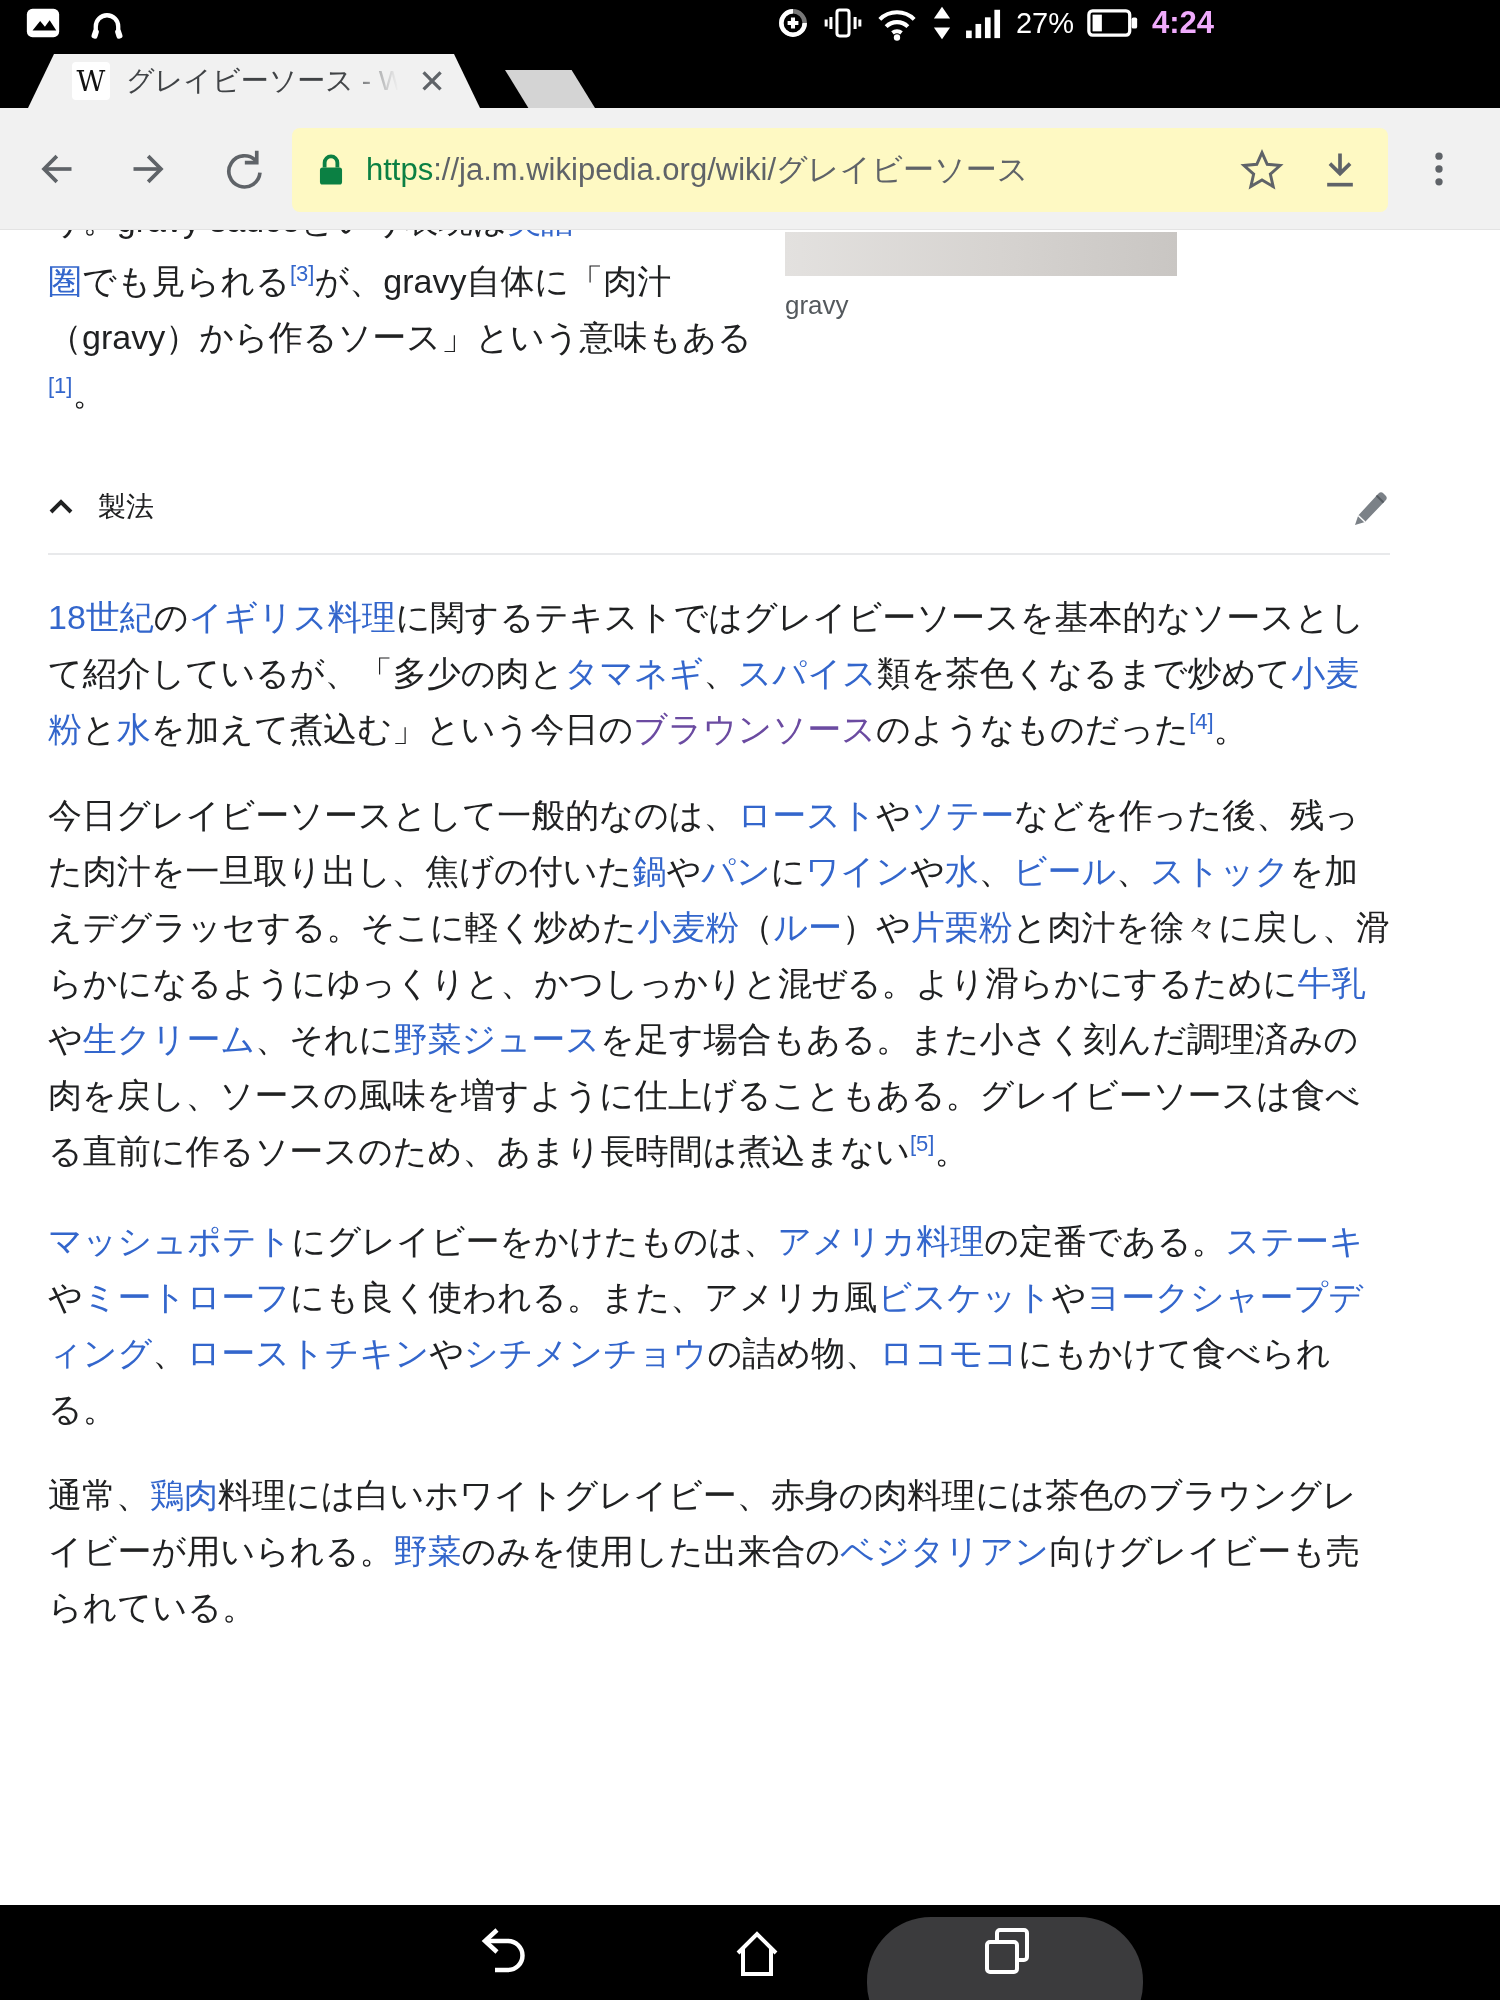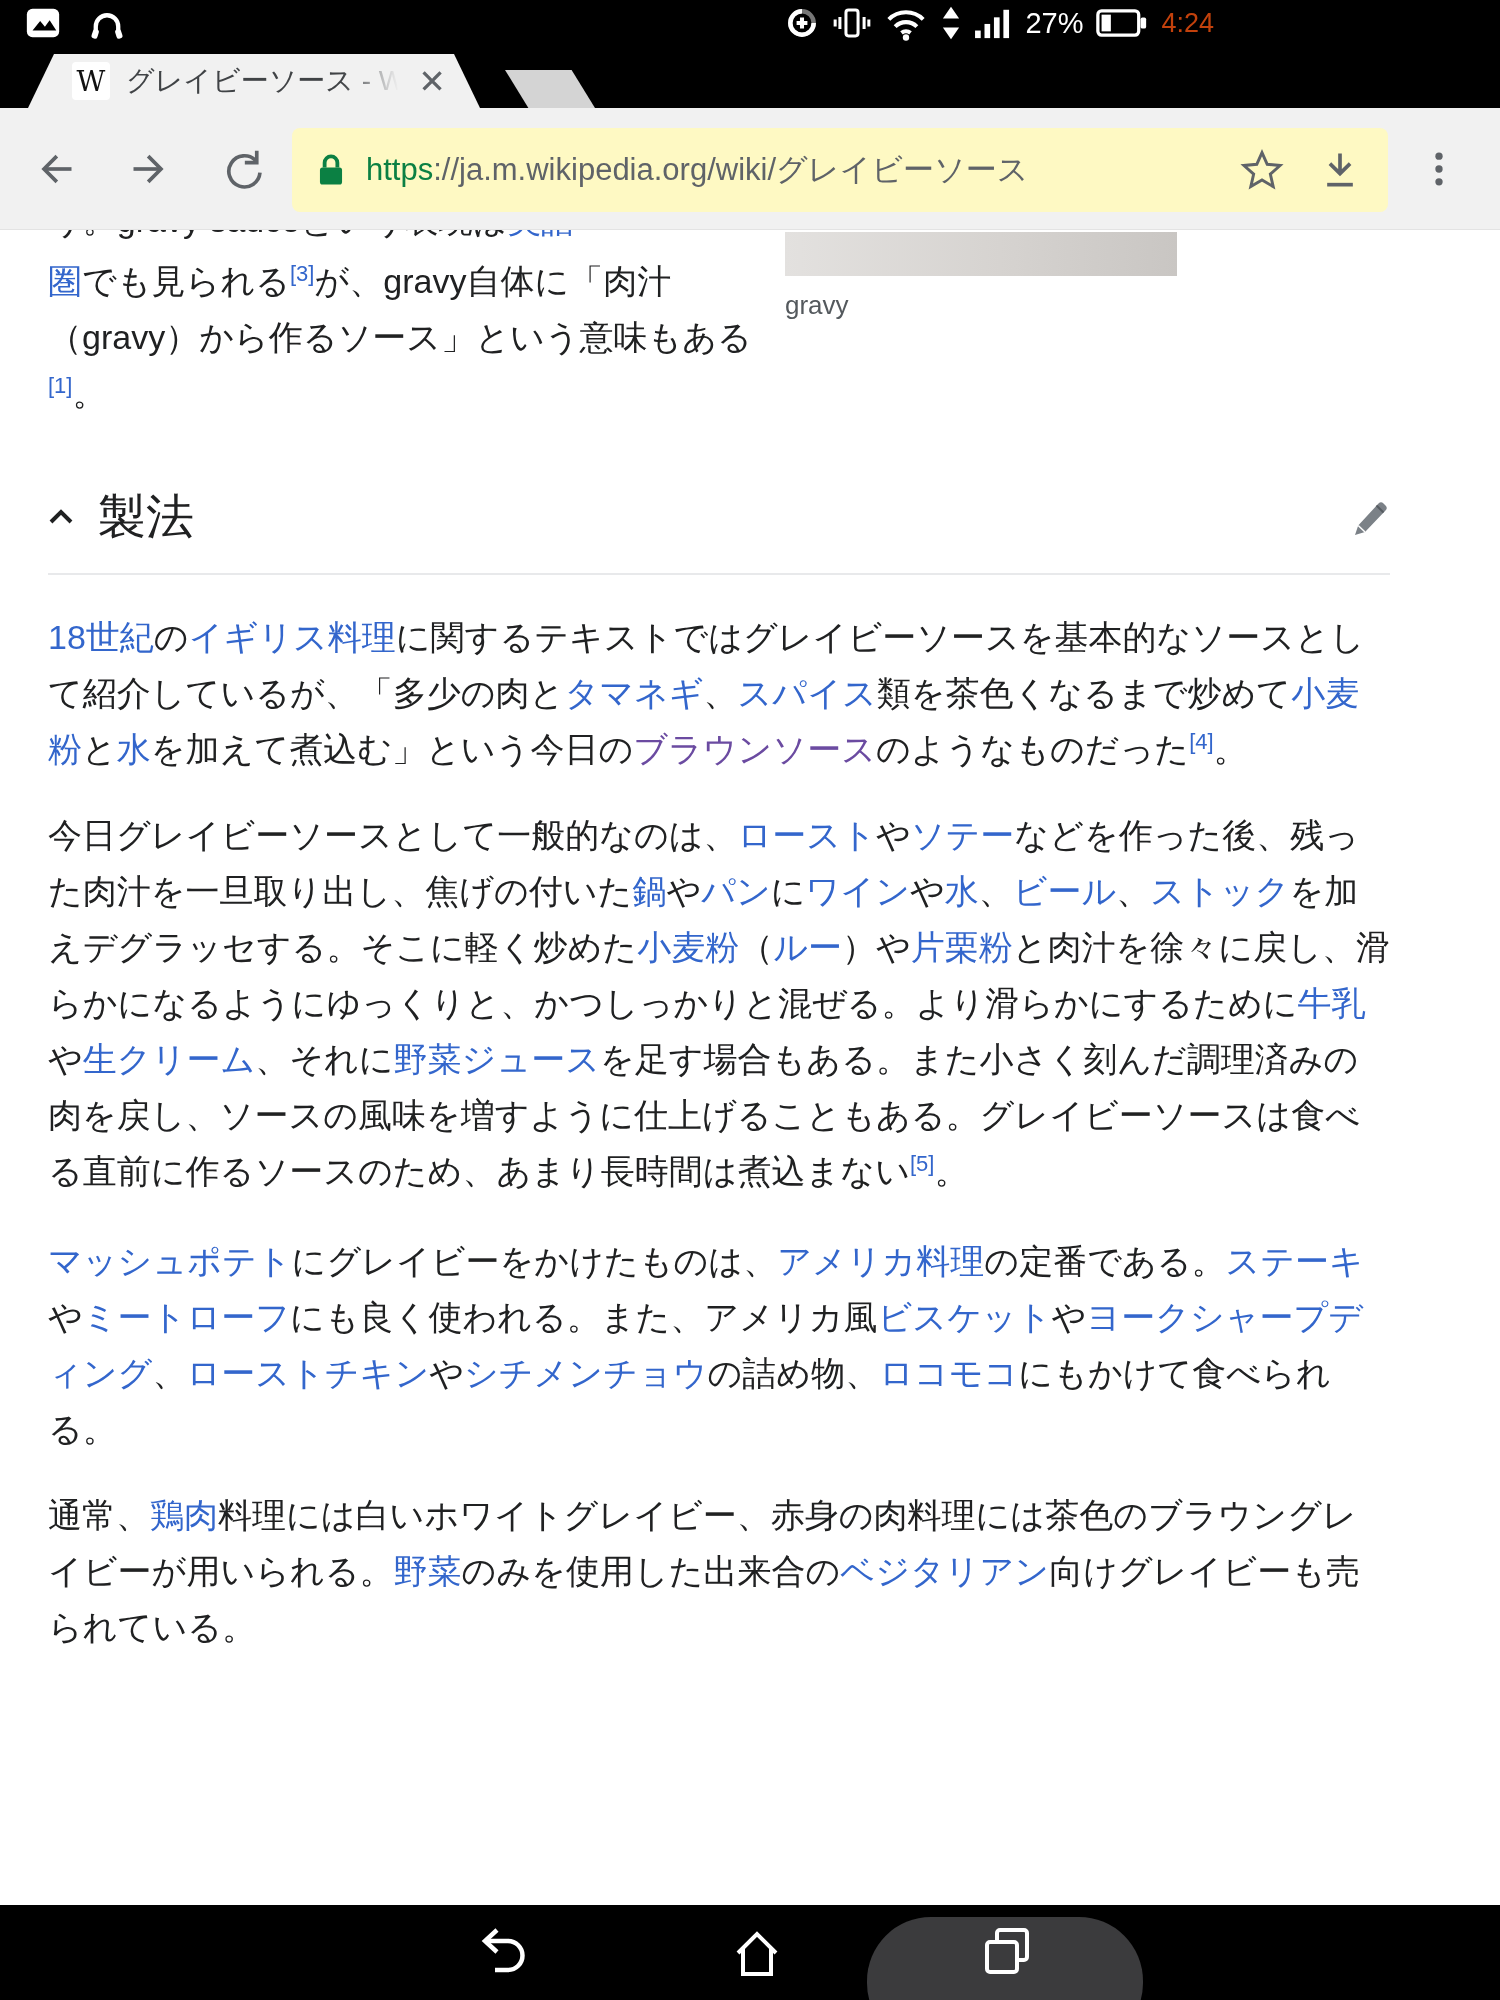--- a/index.html
+++ b/index.html
@@ -5,21 +5,21 @@
   html,body{margin:0;padding:0;background:#000;}
   body{width:1500px;height:2000px;position:relative;overflow:hidden;
        font-family:"Liberation Sans","DejaVu Sans",sans-serif;}
 
   
   .status-bar{position:absolute;top:0;left:0;width:1228px;height:42px;background:#000;
               display:flex;align-items:flex-end;color:#fff;}
   .sb-left{display:flex;align-items:center;gap:26px;padding-left:24px;}
   .sb-right{margin-left:auto;display:flex;align-items:center;gap:13px;padding-right:14px;}
   .sb-text{font-size:29px;color:#fff;}
-  .sb-time{font-size:27px;font-weight:normal;color:#c2410c;}
+  .sb-time{font-size:31px;font-weight:bold;color:#f0abfc;}
   .sb-icon{display:block;}
 
   
   .tab-strip{position:absolute;top:42px;left:0;width:1500px;height:66px;background:#000;}
   .tab{position:absolute;left:28px;top:12px;width:452px;height:54px;background:#f1f1f1;
        clip-path:polygon(0 100%,26px 0,calc(100% - 26px) 0,100% 100%);
        display:flex;align-items:center;padding:0 34px 0 44px;box-sizing:border-box;}
   .favicon{width:38px;height:38px;background:#fff;border-radius:4px;display:flex;
            align-items:center;justify-content:center;font-family:"DejaVu Serif","Liberation Serif",serif;
            font-size:28px;color:#111;flex:0 0 auto;}
@@ -58,21 +58,21 @@
 
   .toc-btn{display:inline-flex;align-items:center;gap:22px;margin:58px 0 0 4px;
            background:#f8f9fa;border:1px solid #e8eaed;padding:21px 30px;}
   .toc-ico{display:flex;flex-direction:column;gap:8px;}
   .toc-ico i{display:block;height:9px;border-radius:2px;background:#9aa0a6;}
   .toc-label{font-size:34px;font-weight:bold;color:#202122;}
 
   .sec-head{display:flex;align-items:center;margin-top:64px;padding-bottom:24px;
             border-bottom:2px solid #e8e9eb;}
   .sec-chevron{margin-right:24px;flex:0 0 auto;}
-  .sec-title{font-size:48px;font-weight:500;color:#202122;}
+  .sec-title{font-size:28px;font-weight:500;color:#202122;}
   .sec-edit{margin-left:auto;flex:0 0 auto;}
   .para{font-size:34px;line-height:56px;margin:30px 0 0 0;}
   .para:first-of-type{margin-top:34px;}
 
   
   .nav-bar{position:absolute;top:1905px;left:0;width:1500px;height:95px;background:#000;overflow:hidden;}
   .nav-pill{position:absolute;left:867px;top:12px;width:276px;height:130px;background:#3b3b3d;border-radius:64px;}
   .nav-ico{position:absolute;top:17px;width:60px;height:60px;}
 </style>
 </head>

